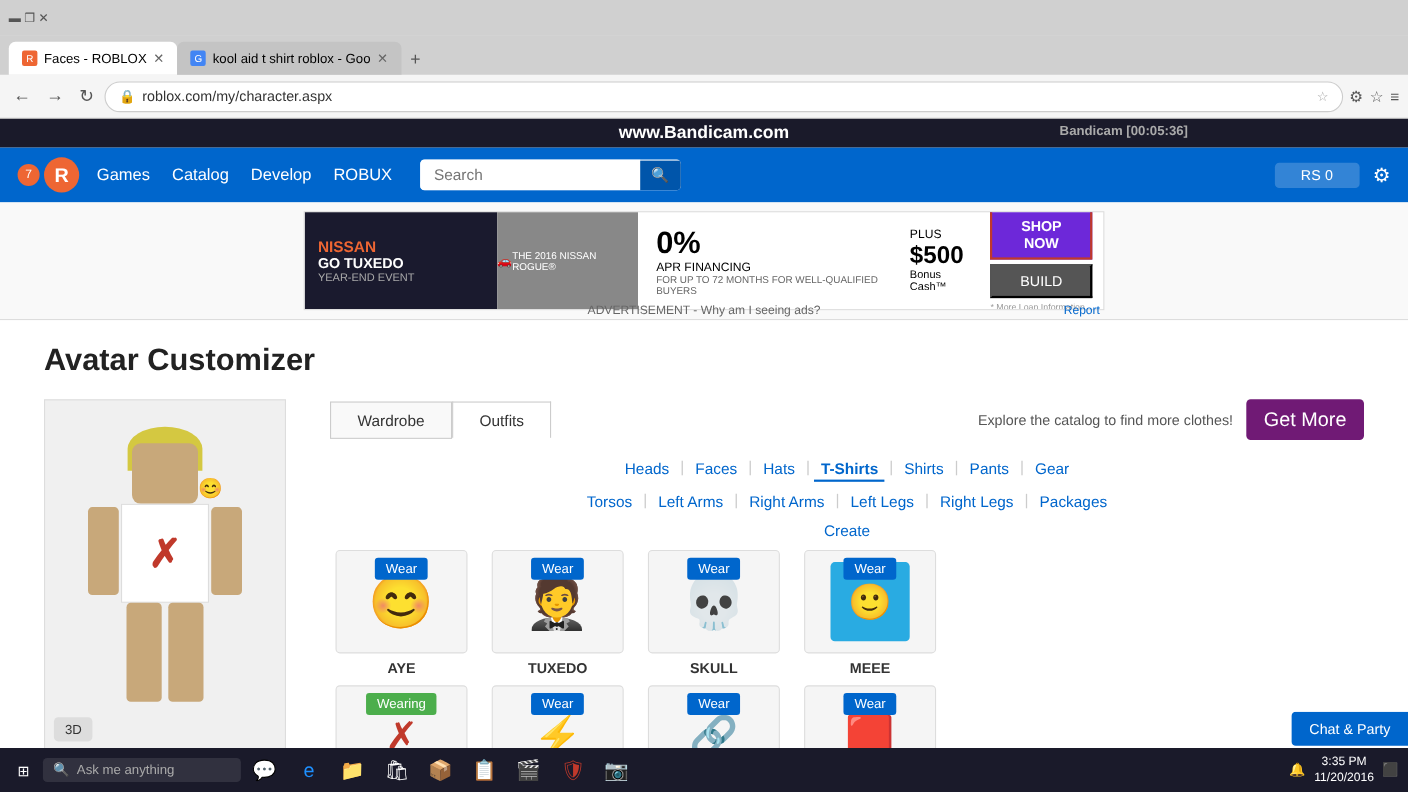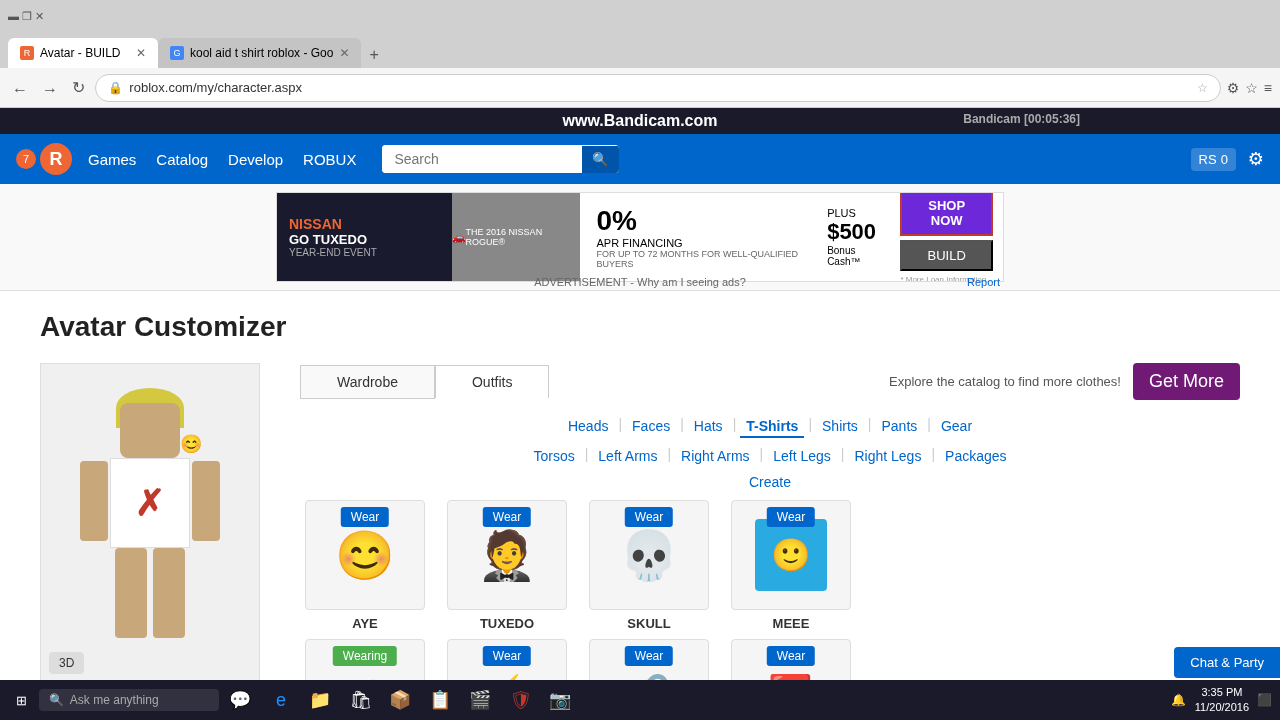--- a/index.html
+++ b/index.html
@@ -25,21 +25,21 @@
     
     .roblox-header { background: #0066cc; display: flex; align-items: center; height: 50px; padding: 0 16px; gap: 16px; }
     .roblox-r { background: #e63; color: white; width: 32px; height: 32px; border-radius: 50%; display: flex; align-items: center; justify-content: center; font-weight: bold; font-size: 18px; }
     .notification-badge { background: #e63; color: white; border-radius: 50%; width: 20px; height: 20px; font-size: 11px; display: flex; align-items: center; justify-content: center; }
     .roblox-nav { display: flex; gap: 20px; align-items: center; color: white; font-size: 15px; }
     .roblox-nav span { cursor: pointer; }
     .search-bar { display: flex; align-items: center; background: white; border-radius: 4px; overflow: hidden; margin-left: 10px; }
     .search-bar input { border: none; outline: none; padding: 6px 12px; font-size: 14px; width: 250px; }
     .search-btn { background: #0055aa; border: none; color: white; padding: 6px 10px; cursor: pointer; }
     .header-right { margin-left: auto; display: flex; align-items: center; gap: 12px; color: white; }
-    .robux-btn { display: flex; align-items: center; gap: 4px; background: rgba(255,255,255,0.2); border-radius: 4px; padding: 4px 8px; font-size: 13px; color: white; }
+    .robux-btn { display: flex; align-items: center; gap: 4px; background: rgba(255,255,255,0.2); border-radius: 4px; padding: 4px 24px; font-size: 13px; color: white; }
 
     
     .ad-banner { background: #f9f9f9; border-bottom: 1px solid #ddd; display: flex; align-items: center; justify-content: center; padding: 8px; position: relative; }
     .ad-content { display: flex; align-items: center; background: white; border: 1px solid #ddd; width: 728px; height: 90px; overflow: hidden; }
     .ad-left { background: #1a1a2e; color: white; padding: 12px; width: 200px; height: 90px; display: flex; flex-direction: column; justify-content: center; }
     .ad-middle { padding: 8px 16px; display: flex; flex-direction: column; justify-content: center; }
     .shop-btn { background: #6d28d9; border: 2px solid #c0392b; color: white; padding: 6px 16px; font-weight: bold; cursor: pointer; font-size: 13px; }
     .build-btn { background: #555; color: white; padding: 6px 16px; cursor: pointer; font-size: 13px; }
     .ad-label { position: absolute; bottom: 2px; left: 50%; transform: translateX(-50%); font-size: 11px; color: #666; }
     .report-link { position: absolute; right: 280px; bottom: 2px; font-size: 11px; color: #0066cc; cursor: pointer; }
@@ -59,33 +59,33 @@
     .avatar-face { position: absolute; top: 30px; left: 60px; color: #222; font-size: 18px; }
     .avatar-body { width: 80px; height: 90px; background: white; border: 1px solid #ddd; position: absolute; top: 75px; left: 40px; display: flex; align-items: center; justify-content: center; }
     .avatar-left-arm { width: 28px; height: 80px; background: #c8a87a; position: absolute; top: 78px; left: 10px; border-radius: 4px; }
     .avatar-right-arm { width: 28px; height: 80px; background: #c8a87a; position: absolute; top: 78px; left: 122px; border-radius: 4px; }
     .avatar-left-leg { width: 32px; height: 90px; background: #c8a87a; position: absolute; top: 165px; left: 45px; border-radius: 4px; }
     .avatar-right-leg { width: 32px; height: 90px; background: #c8a87a; position: absolute; top: 165px; left: 83px; border-radius: 4px; }
 
     
     .wardrobe-section { flex: 1; }
     .tabs-row { display: flex; gap: 0; margin-bottom: 16px; align-items: center; }
-    .tab-btn { border: 1px solid #ccc; background: #f9f9f9; padding: 8px 36px; cursor: pointer; font-size: 14px; color: #333; }
+    .tab-btn { border: 1px solid #ccc; background: #f9f9f9; padding: 8px 24px; cursor: pointer; font-size: 14px; color: #333; }
     .tab-btn.active { background: white; border-bottom: none; }
     .explore-text { margin-left: auto; color: #555; font-size: 13px; text-align: center; }
     .get-more-btn { background: #701a75; color: white; border: none; border-radius: 4px; padding: 8px 16px; font-size: 18px; cursor: pointer; margin-left: 12px; }
 
     .category-nav { display: flex; flex-wrap: wrap; gap: 4px; justify-content: center; margin-bottom: 8px; }
     .cat-link { color: #0066cc; font-size: 14px; cursor: pointer; text-decoration: none; padding: 2px 6px; }
     .cat-link.active { color: #0066cc; border-bottom: 2px solid #0066cc; font-weight: bold; }
     .cat-divider { color: #ccc; }
 
     .items-grid { display: flex; gap: 12px; flex-wrap: wrap; }
     .item-card { display: flex; flex-direction: column; align-items: center; width: 130px; }
-    .item-img { width: 120px; height: 110px; background: #f5f5f5; border: 1px solid #ddd; border-radius: 4px; display: flex; align-items: center; justify-content: center; position: relative; overflow: hidden; }
+    .item-img { width: 120px; height: 94px; background: #f5f5f5; border: 1px solid #ddd; border-radius: 4px; display: flex; align-items: center; justify-content: center; position: relative; overflow: hidden; }
     .wear-btn { position: absolute; top: 6px; left: 50%; transform: translateX(-50%); background: #0066cc; color: white; border: none; border-radius: 3px; padding: 3px 10px; font-size: 12px; cursor: pointer; white-space: nowrap; }
     .wear-btn.wearing { background: #4cae4c; }
     .item-name { font-size: 13px; color: #333; margin-top: 6px; text-align: center; font-weight: bold; }
 
     
     .bottom-grid { display: flex; gap: 12px; margin-top: 8px; }
 
     
     .chat-widget { position: fixed; bottom: 42px; right: 0; background: #0066cc; color: white; padding: 8px 16px; font-size: 13px; cursor: pointer; border-radius: 4px 0 0 4px; }
 
@@ -101,21 +101,21 @@
 </head>
 <body>
 
 <div class="browser-chrome">
   <div class="title-bar">
     <span style="font-size:11px;color:#555;">▬ ❐ ✕</span>
   </div>
   <div class="tab-bar">
     <div class="tab">
       <div class="tab-favicon">R</div>
-      <span style="font-size:12px;">Avatar - BUILD</span>
+      <span style="font-size:12px;">Faces - ROBLOX</span>
       <span class="tab-close">✕</span>
     </div>
     <div class="tab inactive">
       <div class="tab-favicon google">G</div>
       <span style="font-size:12px;">kool aid t shirt roblox - Goo</span>
       <span class="tab-close">✕</span>
     </div>
     <button class="new-tab">+</button>
   </div>
   <div class="nav-bar">

